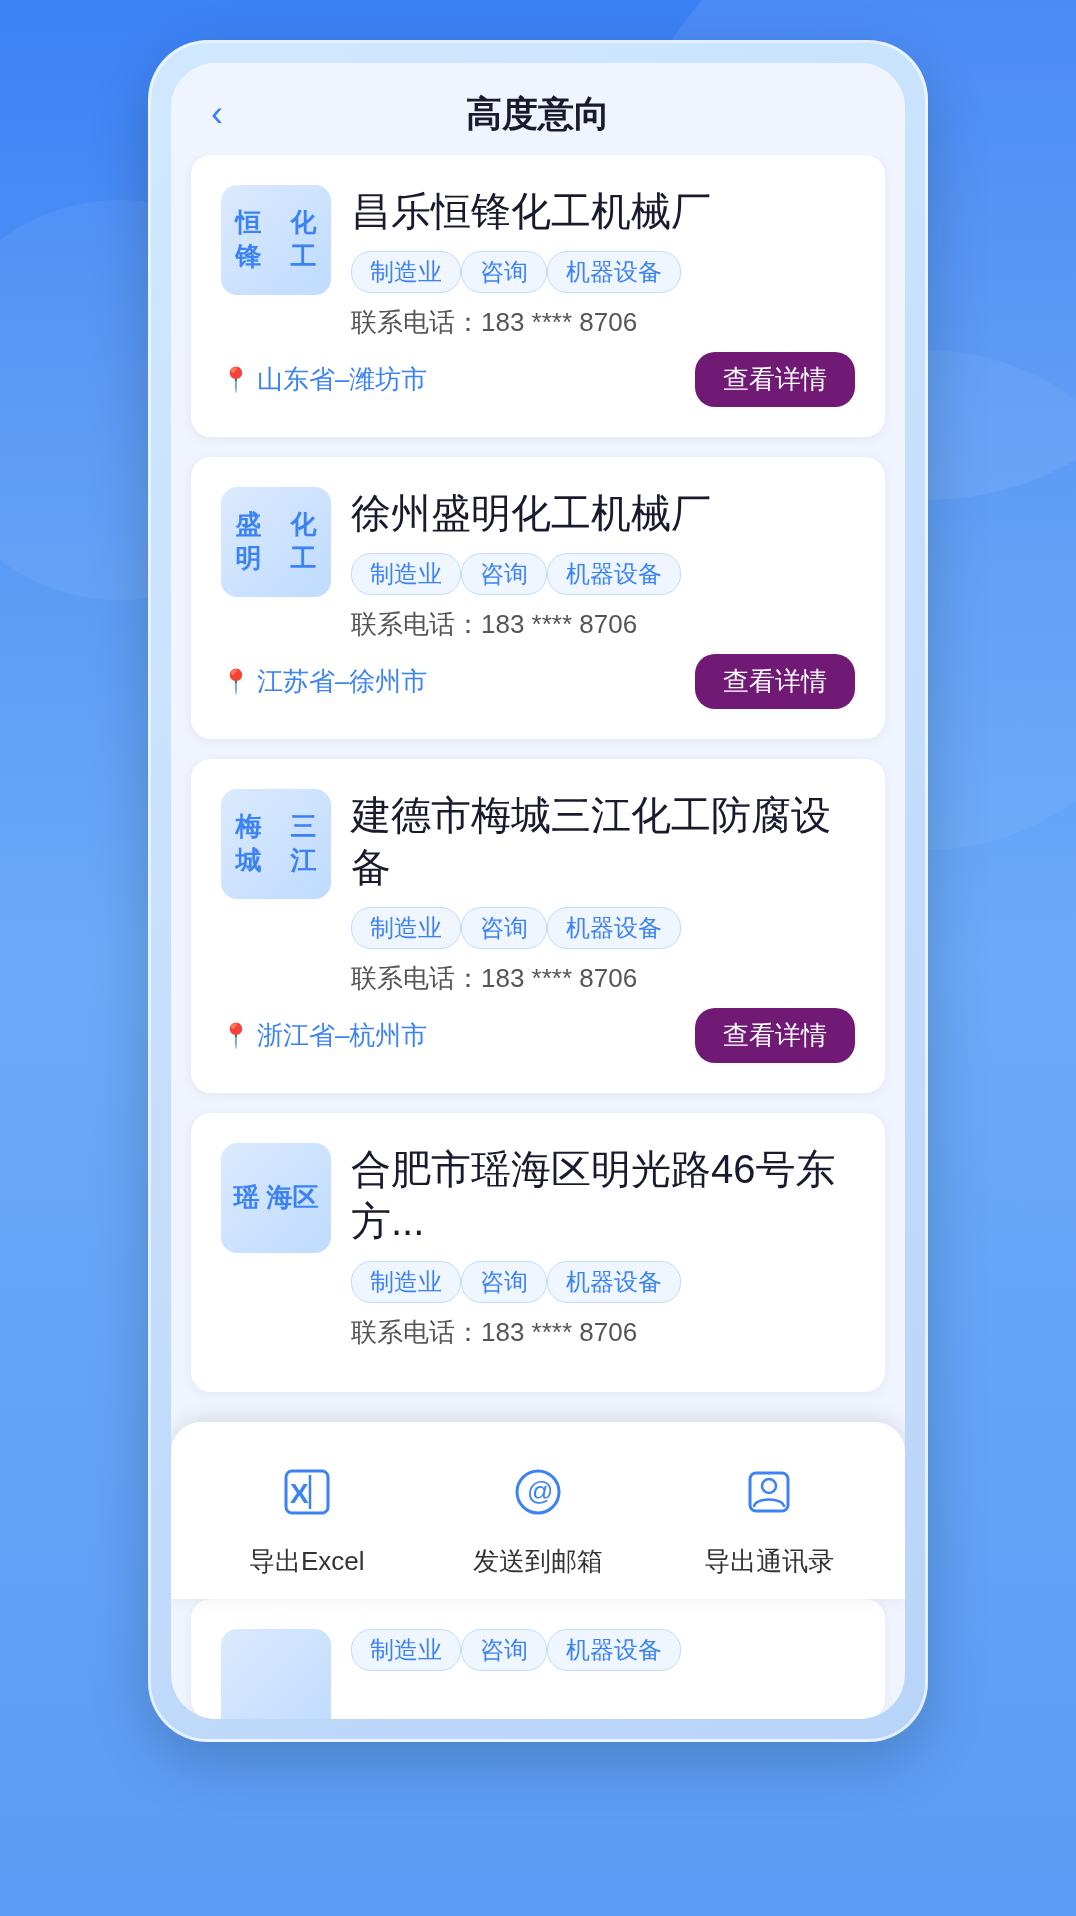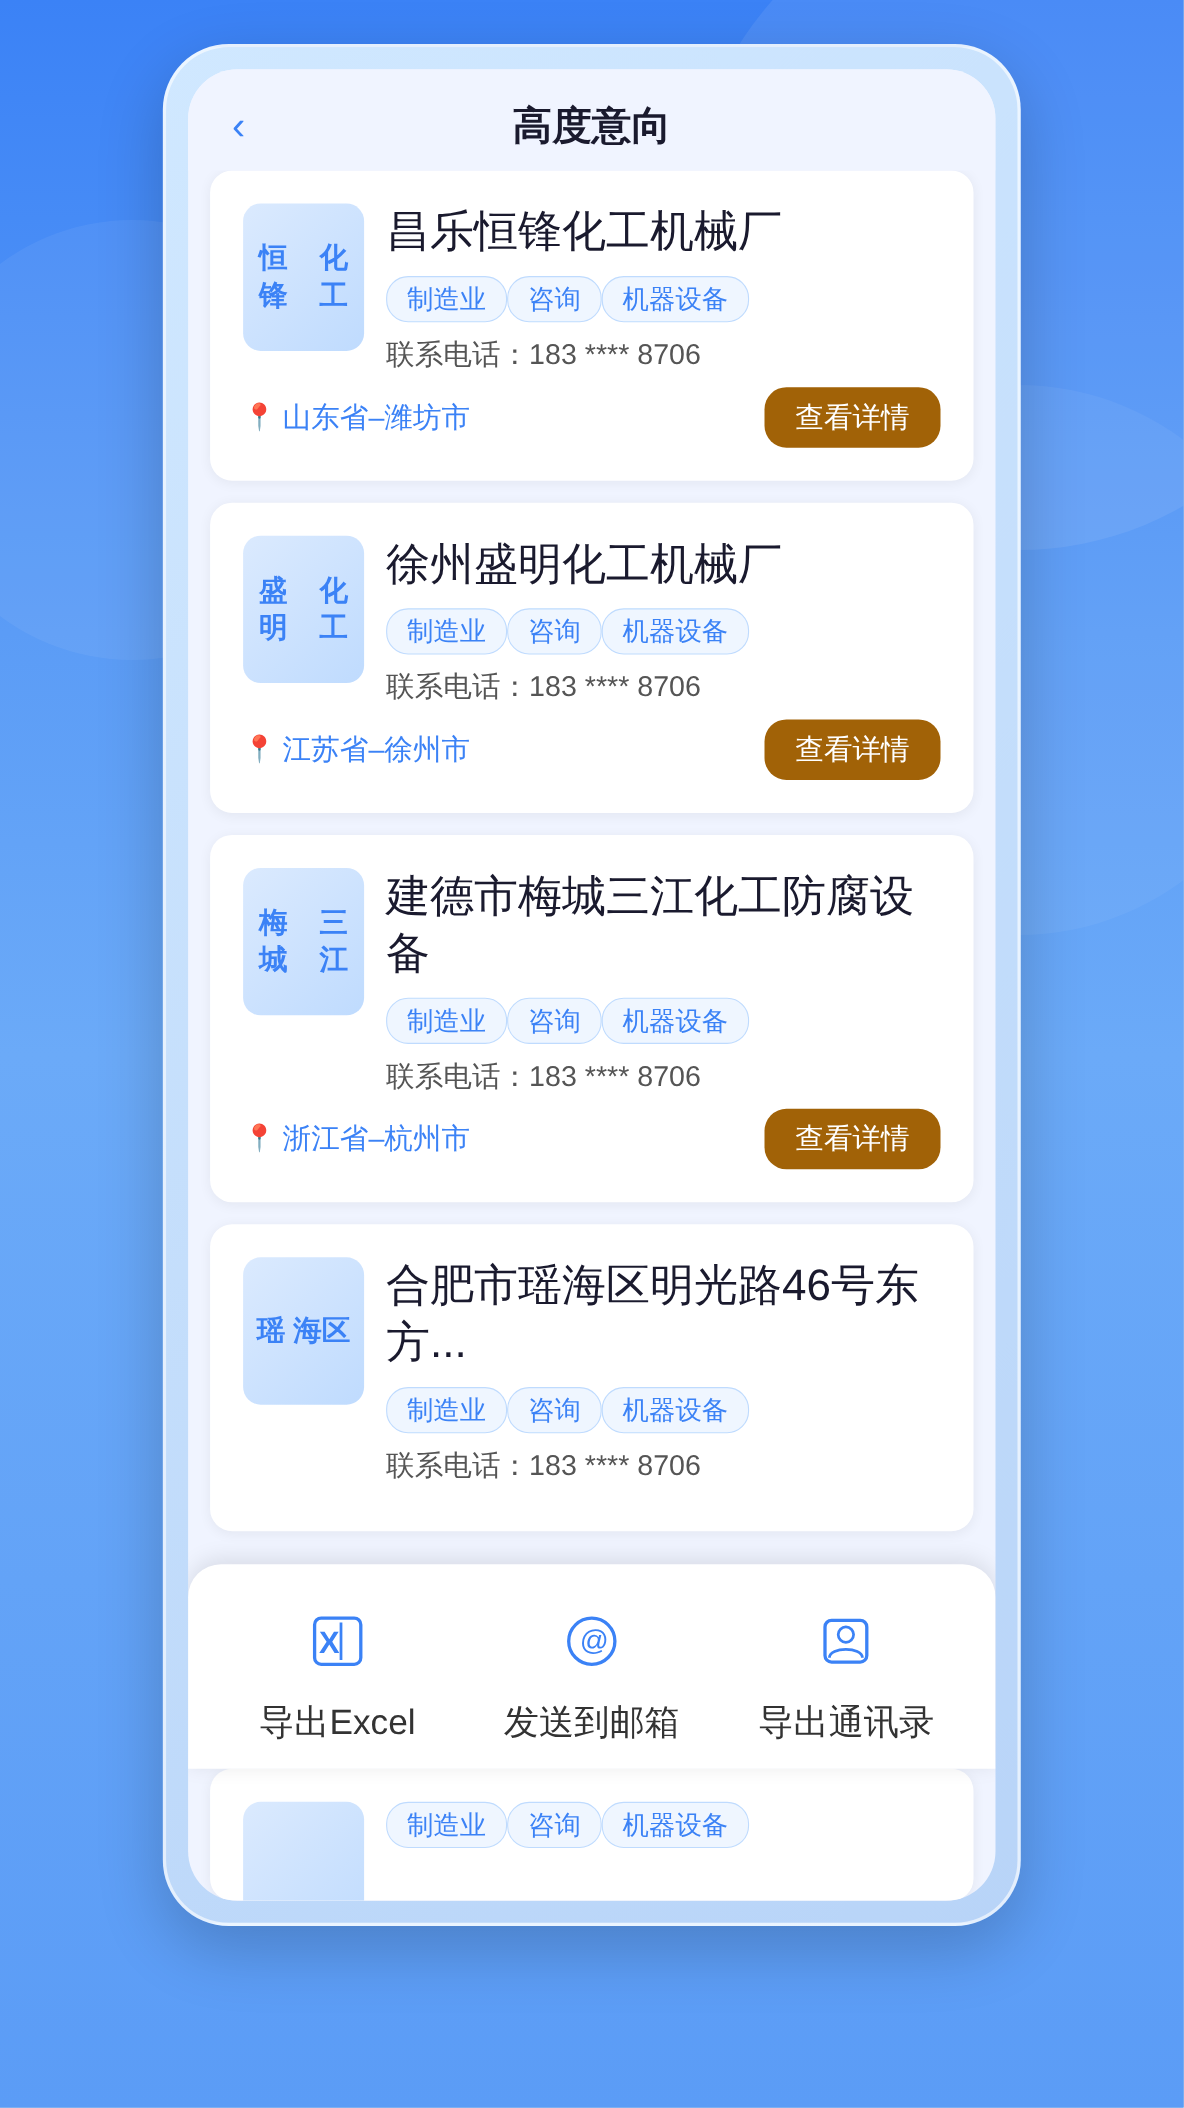--- a/index.html
+++ b/index.html
@@ -142,21 +142,21 @@
     .card-top {
       display: flex;
       align-items: flex-start;
       gap: 20px;
       margin-bottom: 12px;
     }
 
     .card-avatar {
       width: 110px;
       min-width: 110px;
-      height: 134px;
+      height: 110px;
       background: linear-gradient(135deg, #dbeafe 0%, #bfdbfe 100%);
       border-radius: 16px;
       display: flex;
       align-items: center;
       justify-content: center;
       color: #3b82f6;
       font-size: 26px;
       font-weight: 700;
       text-align: center;
       line-height: 1.3;
@@ -208,21 +208,21 @@
       gap: 6px;
       color: #3b82f6;
       font-size: 26px;
     }
 
     .location-icon {
       font-size: 24px;
     }
 
     .detail-btn {
-      background: #a16207;
+      background: #701a75;
       color: #fff;
       border-radius: 20px;
       padding: 10px 28px;
       font-size: 26px;
       cursor: pointer;
       white-space: nowrap;
     }
 
     
     .bottom-bar {
@@ -254,21 +254,21 @@
       width: 80px;
       height: 80px;
       display: flex;
       align-items: center;
       justify-content: center;
       font-size: 44px;
       color: #3b82f6;
     }
 
     .action-label {
-      font-size: 32px;
+      font-size: 26px;
       color: #333;
       white-space: nowrap;
     }
 
     
     .partial-card {
       background: #fff;
       border-radius: 20px;
       padding: 30px;
       margin: 0 20px;

